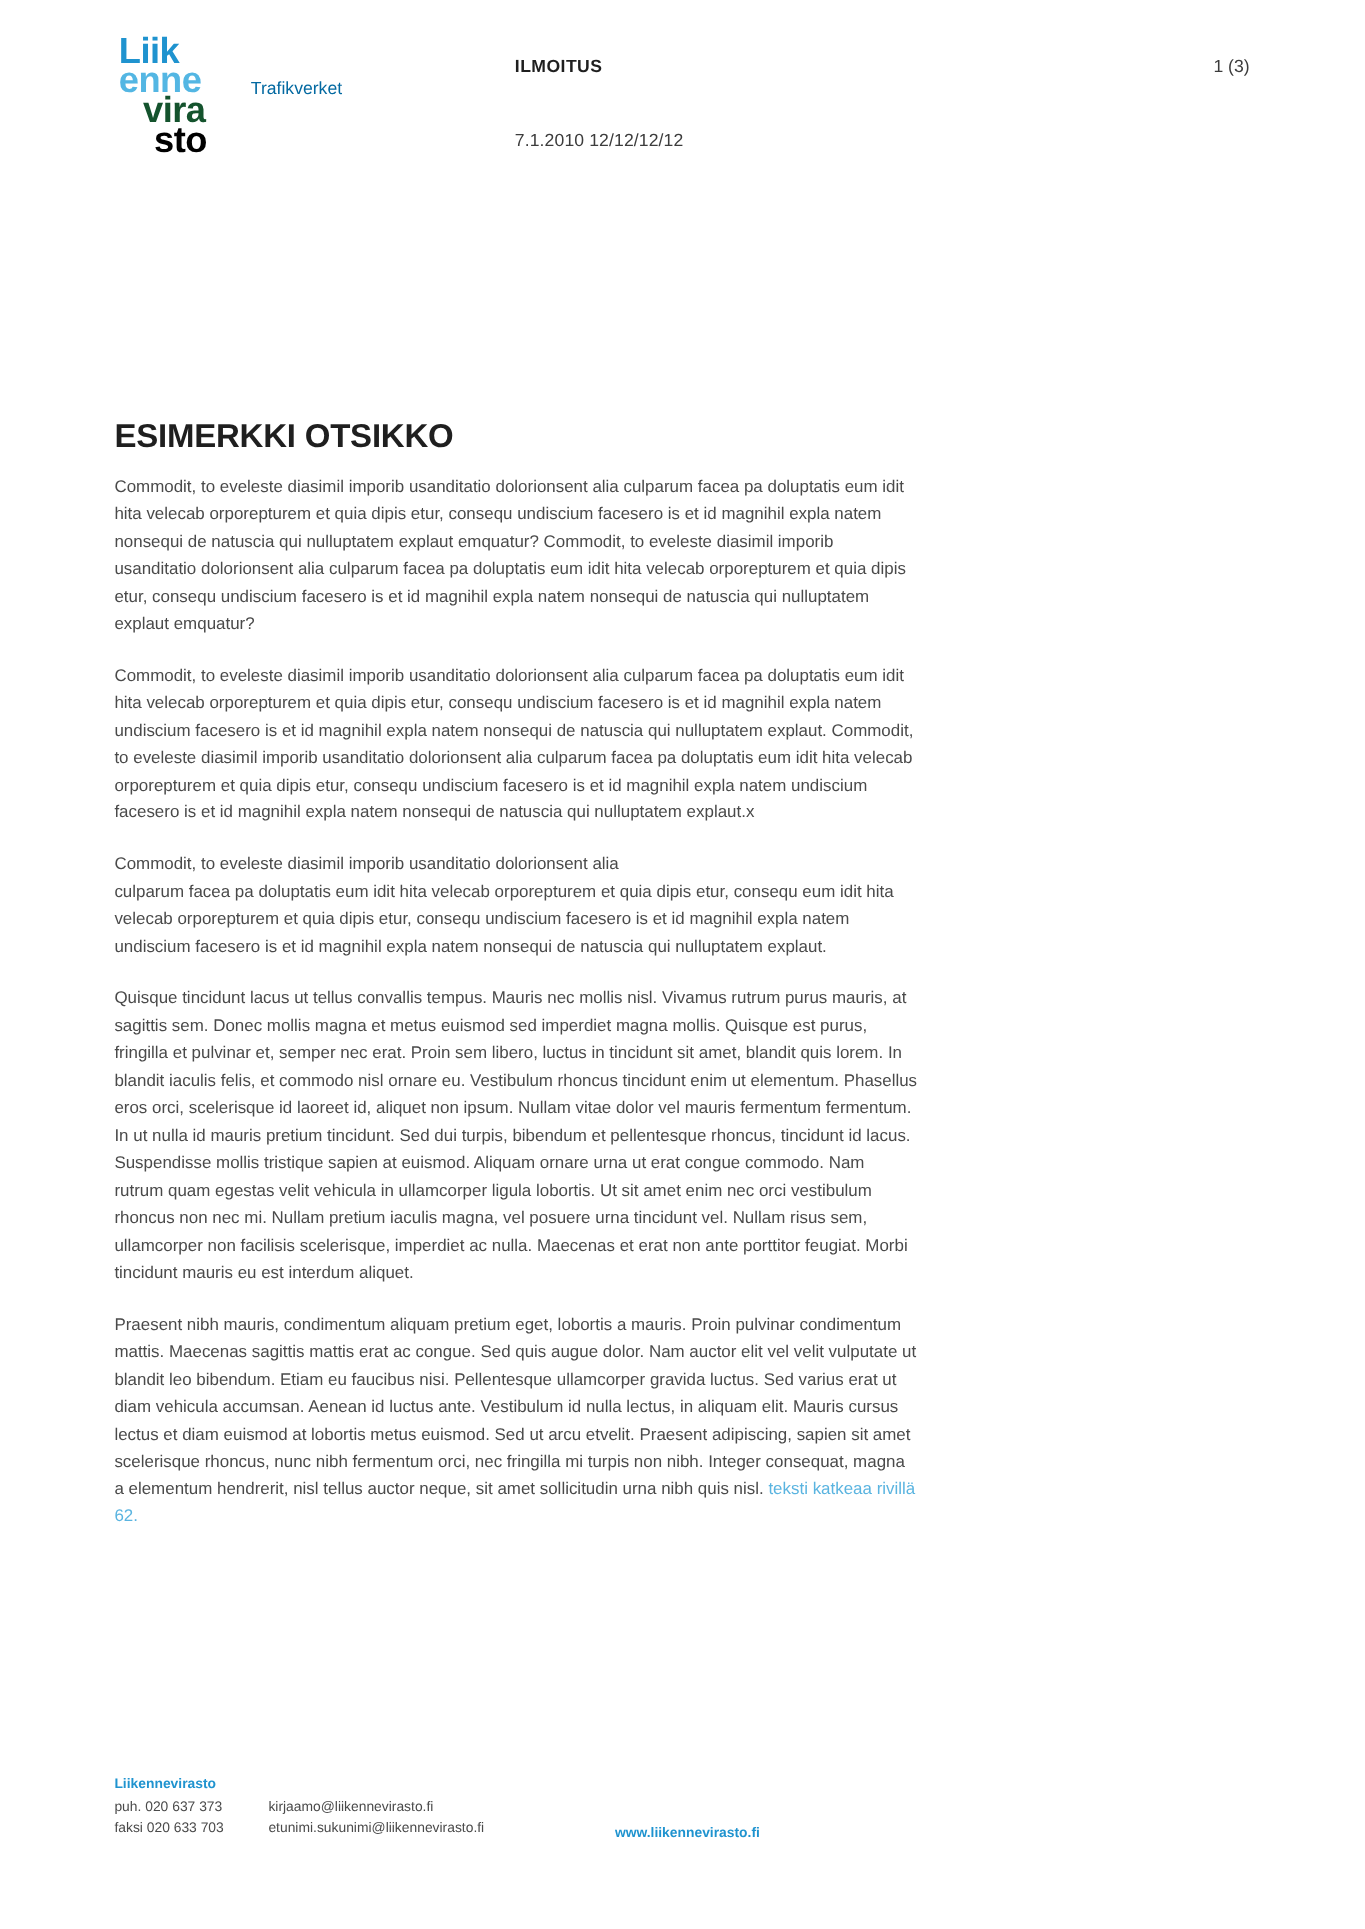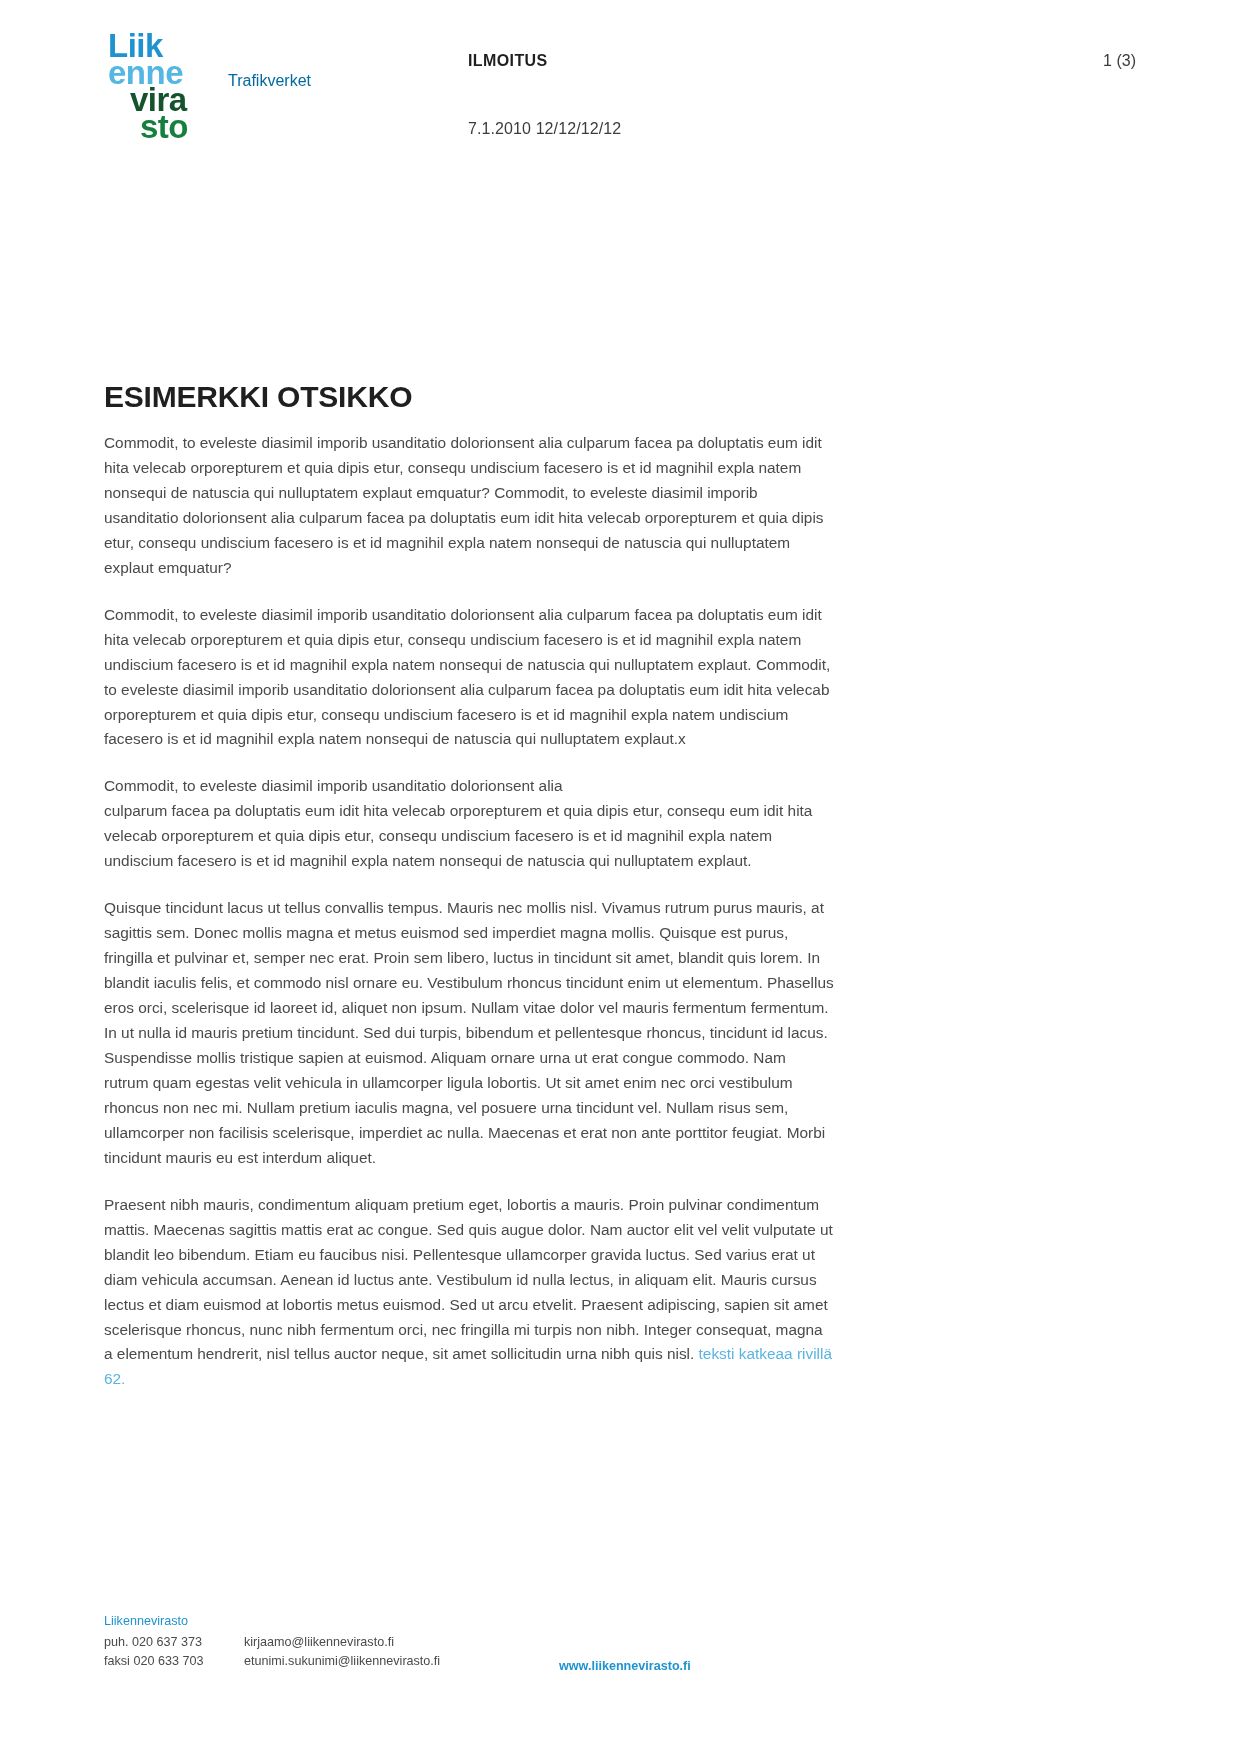--- a/index.html
+++ b/index.html
@@ -51,21 +51,21 @@
   }
   .logo-line {
     display: block;
     font-size: 33px;
     font-weight: bold;
     white-space: nowrap;
   }
   .logo-line.l1 { color: #1f93cf; text-align: left;  margin-left: 0px; }
   .logo-line.l2 { color: #53b6e3; text-align: left;  margin-left: 0px; }
   .logo-line.l3 { color: #14532d; text-align: left;  margin-left: 22px; }
-  .logo-line.l4 { color: #15803d; text-align: left;  margin-left: 32px; }
+  .logo-line.l4 { color: #000000; text-align: left;  margin-left: 32px; }
 
   .logo-se {
     position: absolute;
     left: 100px;
     top: 40px;
     font-size: 16px;
     color: #0369a1;
     white-space: nowrap;
     margin-left: 20px;
   }
@@ -148,21 +148,21 @@
     position: absolute;
     left: 104px;
     top: 1612px;
     width: 1035px;
     font-size: 12.6px;
     line-height: 1.55;
     color: #4a4a4a;
   }
   .footer-brand {
     color: #1f93cf;
-    font-weight: normal;
+    font-weight: bold;
     font-size: 12.6px;
     margin-bottom: 1px;
   }
   .footer-cols {
     display: flex;
     align-items: flex-start;
   }
   .fcol-1 { width: 243px; }
   .fcol-2 { width: 140px; }
   .fcol-3 { width: 315px; }

